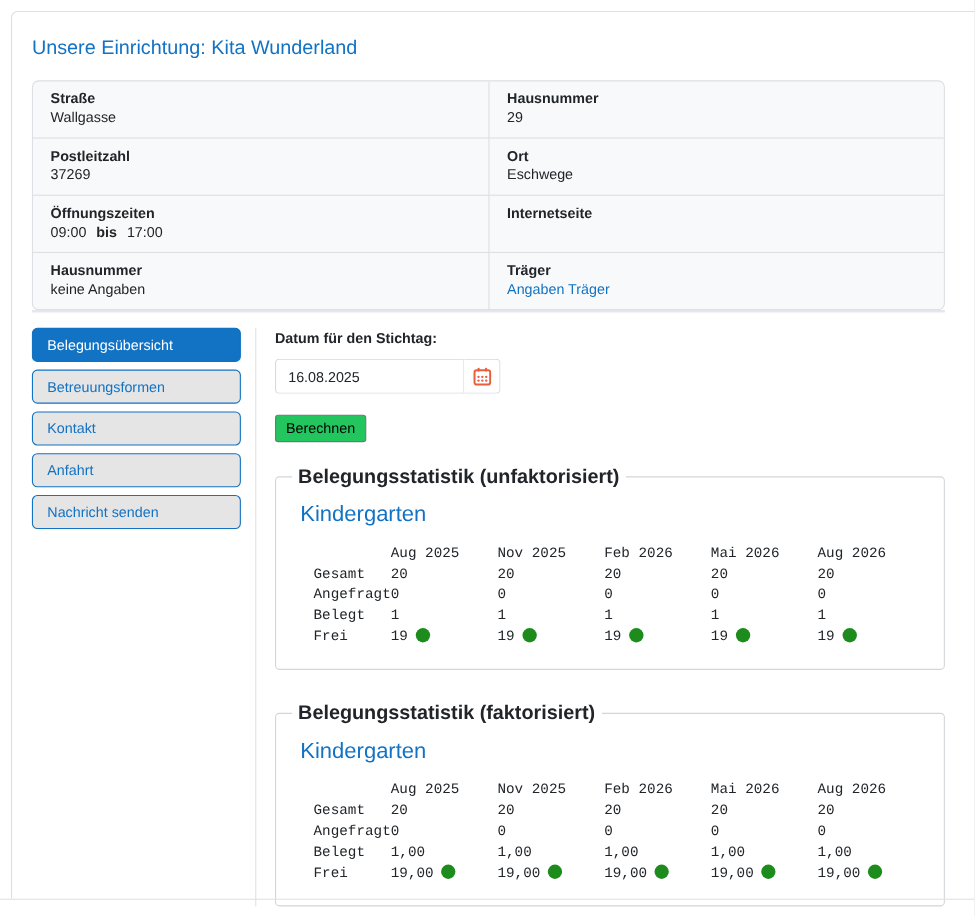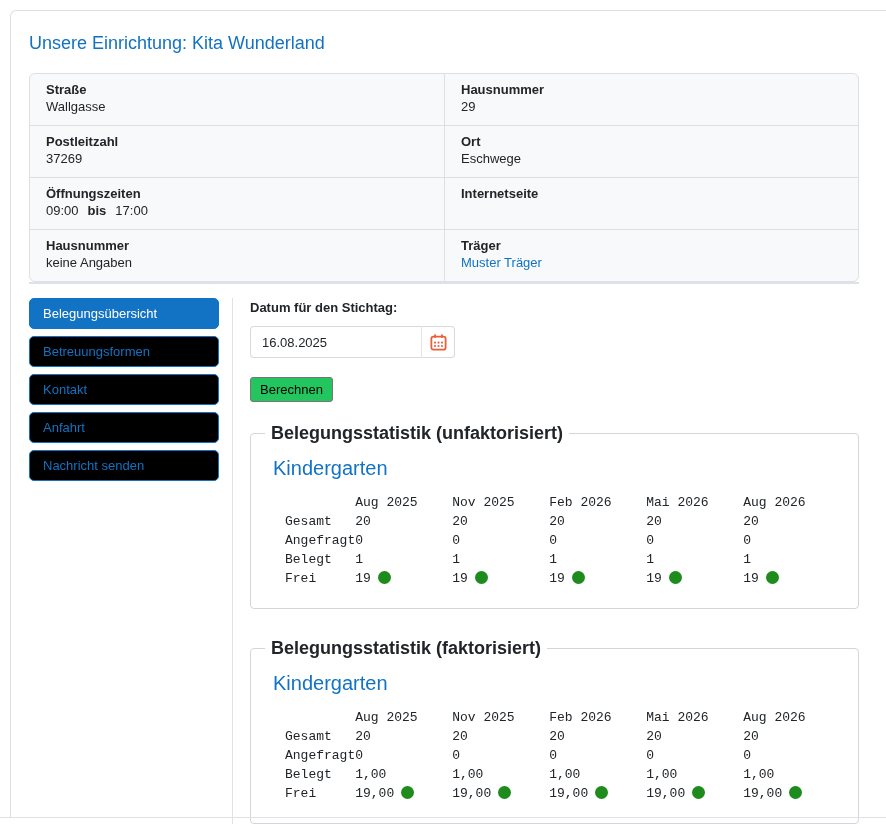--- a/index.html
+++ b/index.html
@@ -47,21 +47,21 @@
   a.link{color:var(--primary);text-decoration:none;cursor:pointer;}
   hr.rule{border:0;border-top:1px solid var(--line);margin:0;}
   .rule1{margin-top:7px;}
   .rule2{margin-top:30px;}
   
   .main{display:flex;margin-top:14px;padding-bottom:12px;}
   .sidebar{width:203px;flex-shrink:0;}
   .vdivider{width:1px;background:var(--line);margin-right:17px;}
   .side-btn{
     display:block;width:190px;text-align:left;
-    background:#000000;color:var(--primary);
+    background:#e5e5e5;color:var(--primary);
     border:1px solid var(--primary);border-radius:5px;
     padding:7px 13px;margin-bottom:7px;
     font-family:inherit;font-size:13px;line-height:15px;cursor:pointer;
   }
   .side-btn.active{background:var(--primary);color:#fff;}
   .content{flex:1;min-width:0;}
   .date-label{font-weight:700;margin:2px 0 10px 0;line-height:16px;}
   .input-group{display:flex;width:205px;height:32px;}
   .date-input{
     flex:1;min-width:0;border:1px solid #d6dade;border-right:1px solid #e3e6e9;
@@ -130,21 +130,21 @@
       <div class="cell right">
         <div class="cell-label">Internetseite</div>
         <div class="cell-value"></div>
       </div>
       <div class="cell last">
         <div class="cell-label">Hausnummer</div>
         <div class="cell-value">keine Angaben</div>
       </div>
       <div class="cell right last">
         <div class="cell-label">Träger</div>
-        <div class="cell-value"><a class="link" href="#">Muster Träger</a></div>
+        <div class="cell-value"><a class="link" href="#">Angaben Träger</a></div>
       </div>
     </div>
 
     <hr class="rule rule1">
     <hr class="rule rule2">
 
     <div class="main">
 
       <div class="sidebar">
         <button class="side-btn active">Belegungsübersicht</button>

